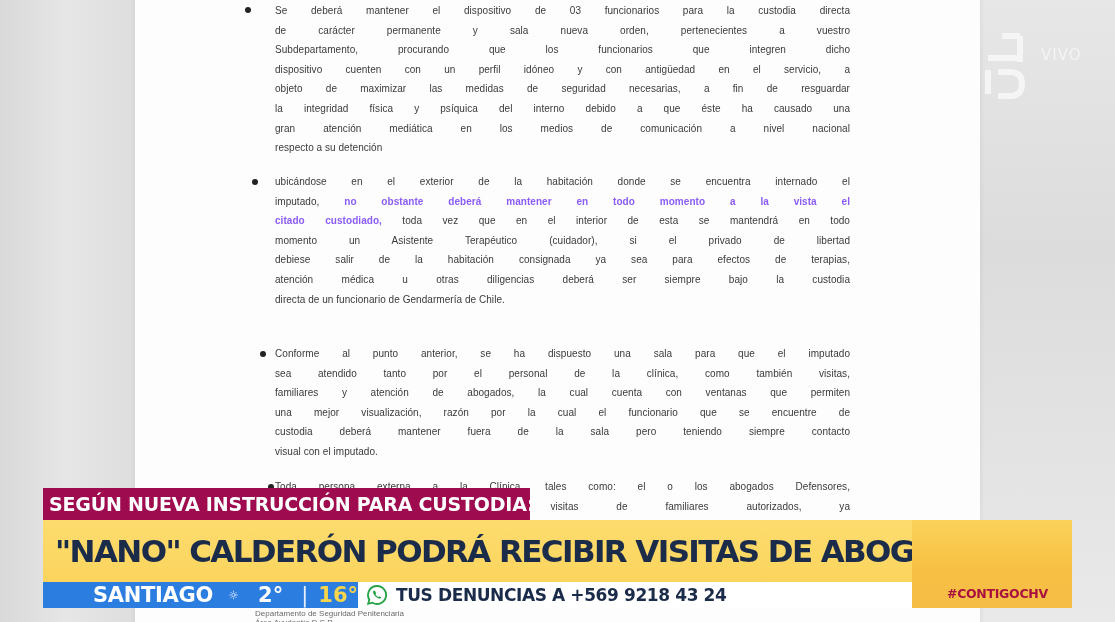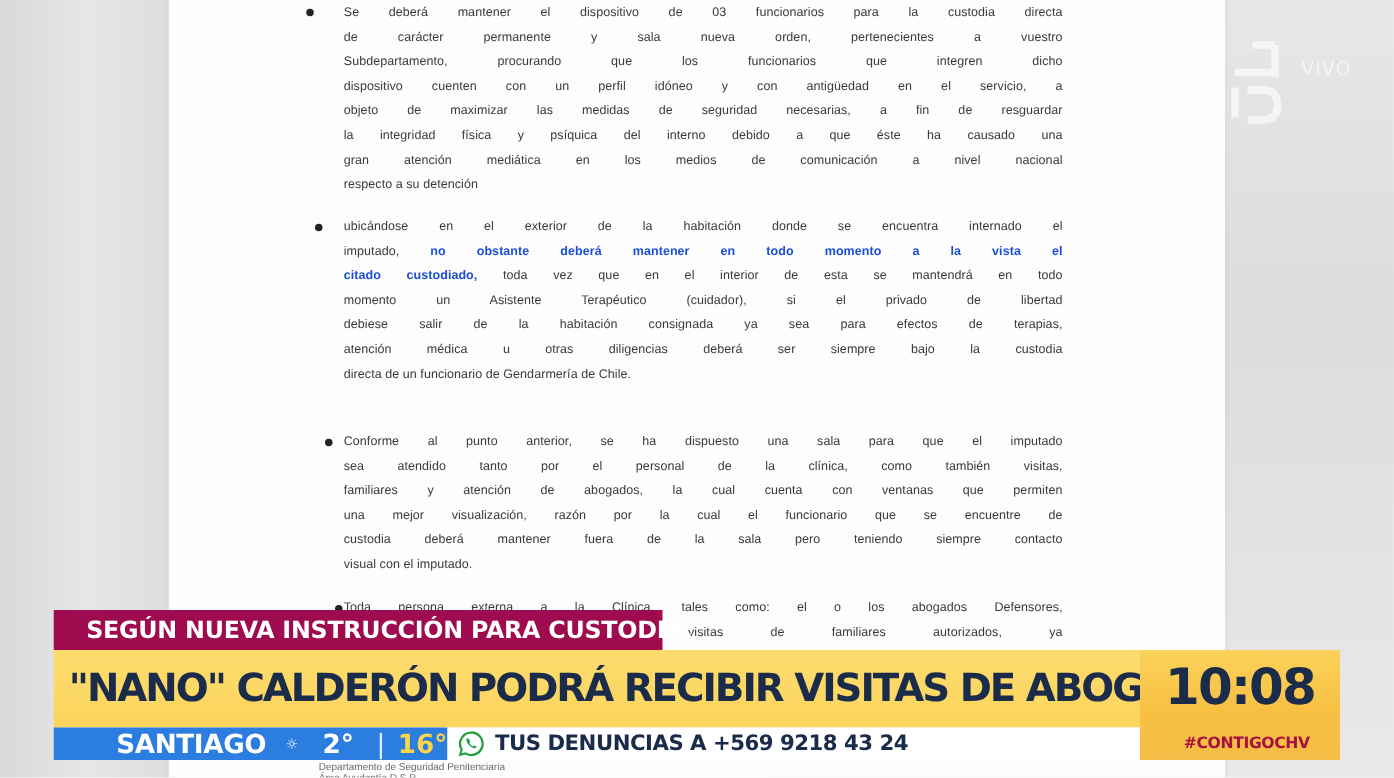--- a/index.html
+++ b/index.html
@@ -27,21 +27,21 @@
     position:absolute;
     left:275px; width:575px;
     font-family: "Liberation Sans", sans-serif;
     font-size:10px;
     line-height:19.6px;
     color:#3a3a3a;
     text-align:justify;
     letter-spacing:0.05px;
     filter: blur(0.25px);
   }
-  .para b { color:#1d4ed8; font-weight:bold; }
+  .para b { color:#8b5cf6; font-weight:bold; }
   .para .ln { display:block; text-align:justify; text-align-last:justify; white-space:nowrap; }
   .para .ln.last { text-align-last:left; }
 
   
   .logo {
     position:absolute; left:980px; top:32px; width:48px; height:70px;
   }
   .vivo {
     position:absolute; left:1041px; top:46px;
     color:#f4f4f4; font-size:15px; letter-spacing:1px;
@@ -50,21 +50,21 @@
 
   
   .kicker {
     position:absolute; left:43px; top:488px; width:487px; height:32px;
     background:#9e0b4f;
     color:#fff;
     font-family:"DejaVu Sans", sans-serif;
     font-weight:bold;
     font-size:19px;
     line-height:32px;
-    padding-left:26px;
+    padding-left:6px;
     letter-spacing:-0.2px;
     white-space:nowrap;
   }
   .headline {
     position:absolute; left:43px; top:520px; width:869px; height:62px;
     background: linear-gradient(180deg, #fddc6e 0%, #fbd45d 100%);
     color:#1b2b4a;
     font-family:"DejaVu Sans", sans-serif;
     font-weight:bold;
     font-size:31px;
@@ -179,21 +179,20 @@
     <path d="M8 38 L8 62"></path>
     <path d="M18 40 L30 40 Q42 40 42 52 Q42 64 30 64 L18 64"></path>
   </g>
 </svg>
 <div class="vivo">VIVO</div>
 
 <div class="kicker">SEGÚN NUEVA INSTRUCCIÓN PARA CUSTODIA:</div>
 <div class="headline">"NANO" CALDERÓN PODRÁ RECIBIR VISITAS DE ABOGADO Y FAMILIA</div>
 
 <div class="clock-box">
-  <div class="clock">10:08</div>
   <div class="hashtag">#CONTIGOCHV</div>
 </div>
 
 <div class="weather">
   <span class="city">SANTIAGO</span>
   <svg class="sun" viewBox="0 0 22 22">
     <g stroke="#ffffff" stroke-width="1.6" fill="none" stroke-linecap="round">
       <circle cx="11" cy="11" r="4.2"></circle>
       <line x1="11" y1="1.5" x2="11" y2="4"></line>
       <line x1="11" y1="18" x2="11" y2="20.5"></line>

